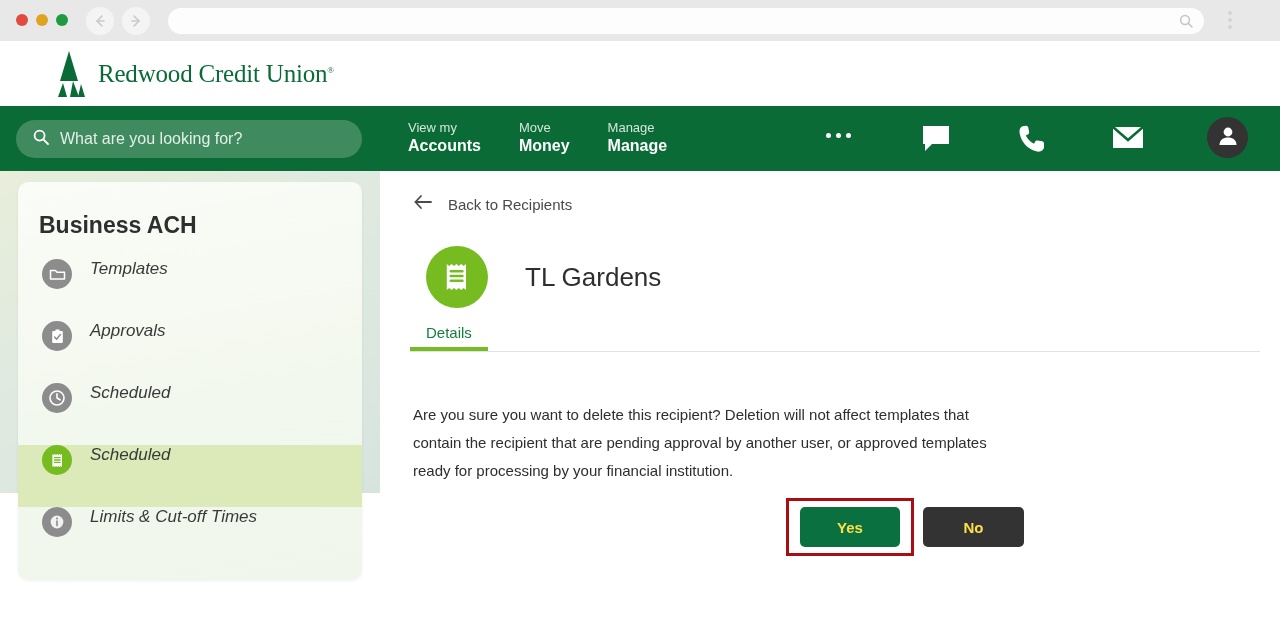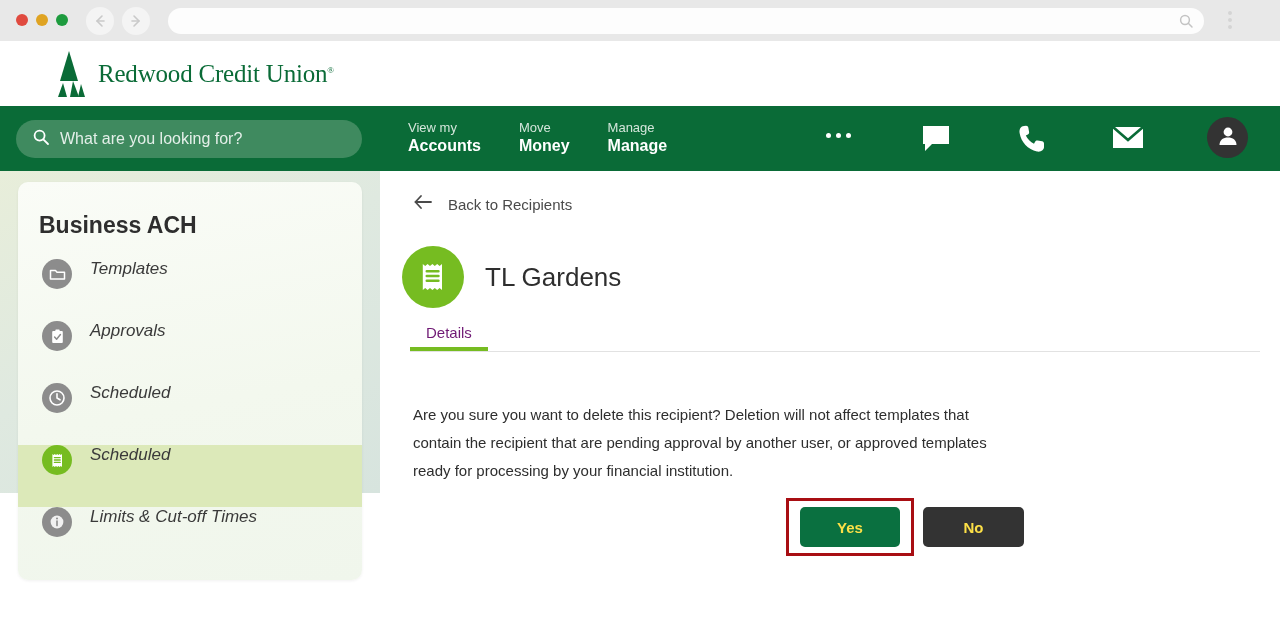--- a/index.html
+++ b/index.html
@@ -151,34 +151,34 @@
 
   
   .main-panel { position: absolute; left: 380px; top: 0; width: 900px; height: 526px; }
   .back-link {
     position: absolute; left: 33px; top: 22px;
     display: flex; align-items: center; cursor: pointer;
   }
   .back-link .lbl { margin-left: 15px; font-size: 15px; color: #4a4a4a; }
 
   .recipient-head {
-    position: absolute; left: 22px; top: 75px;
-    display: flex; align-items: center;
+    position: absolute; left: 46px; top: 75px;
+    display: flex; align-items: center; gap: 16px;
   }
   .recipient-avatar {
     width: 62px; height: 62px; border-radius: 50%;
     background: #76bc21; flex: none;
     display: flex; align-items: center; justify-content: center;
   }
   .recipient-name { margin-left: 21px; font-size: 26px; color: #2e2e2e; }
 
   .tabs { position: absolute; left: 30px; top: 153px; width: 850px; }
   .tab-row { display: flex; }
   .tab {
-    padding: 0 16px 10px 16px; font-size: 15px; color: #701a75;
+    padding: 0 16px 10px 16px; font-size: 15px; color: #15803d;
     cursor: pointer; position: relative;
   }
   .tab.active::after {
     content: ""; position: absolute; left: 0; right: 0; bottom: 0;
     height: 4px; background: #76bc21;
   }
   .tab-divider { height: 1px; background: #e2e2e2; width: 850px; }
 
   .confirm-text {
     position: absolute; left: 33px; top: 230px;

